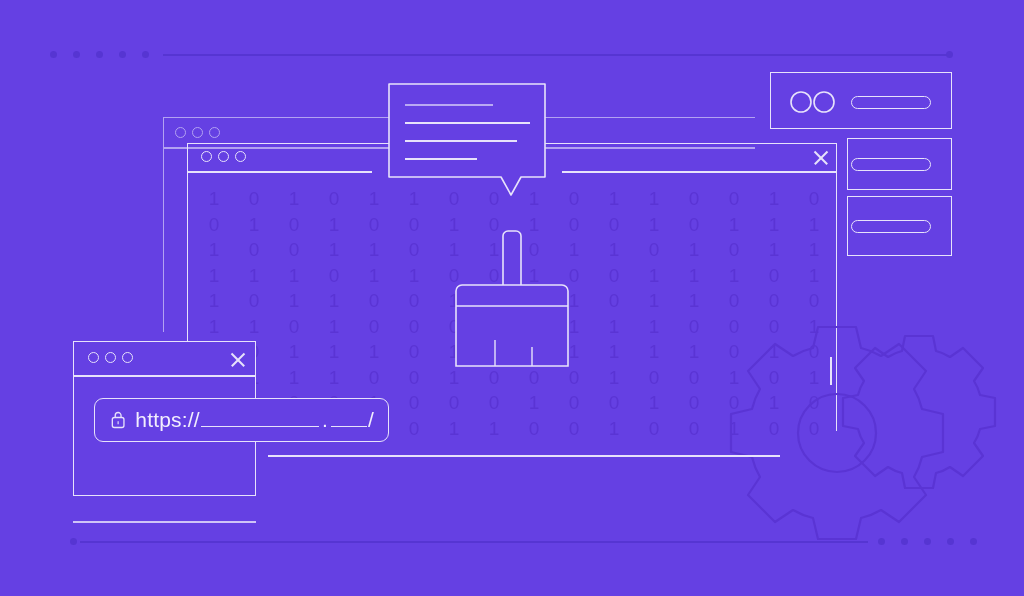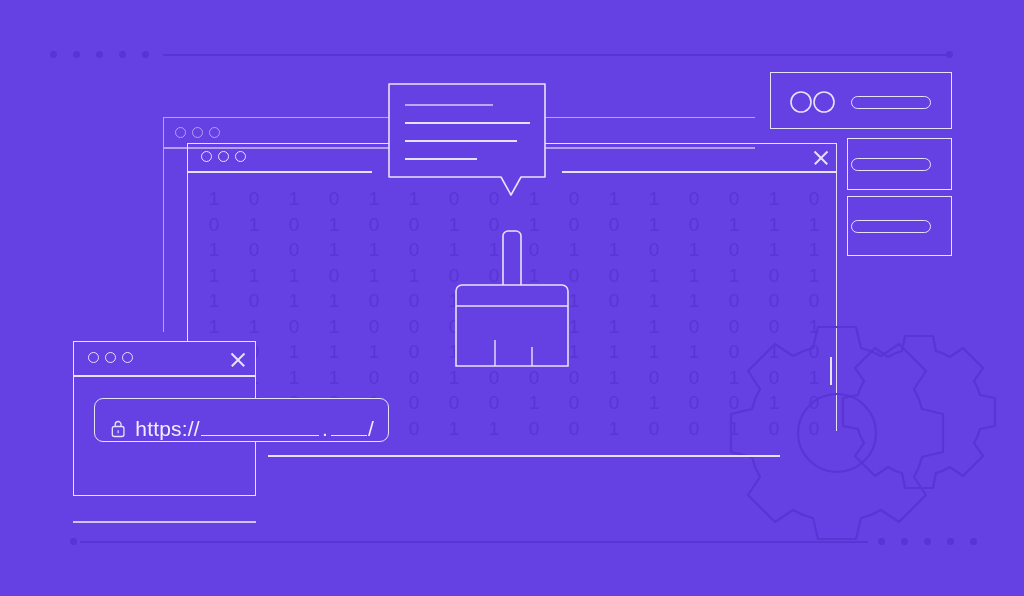--- a/index.html
+++ b/index.html
@@ -112,21 +112,21 @@
   
   #url-bar {
     position: absolute;
     left: 94px; top: 398px;
     width: 295px; height: 44px;
     border: 1.5px solid #e7e2fb;
     border-radius: 9px;
     box-sizing: border-box;
     background: #6540e3;
     display: flex;
-    align-items: flex-end;
+    align-items: center;
     padding: 0 14px;
     gap: 8px;
   }
   #url-text {
     color: #f2eefd;
     font-size: 21px;
     letter-spacing: 0.2px;
     white-space: nowrap;
     display: flex;
     align-items: baseline;

